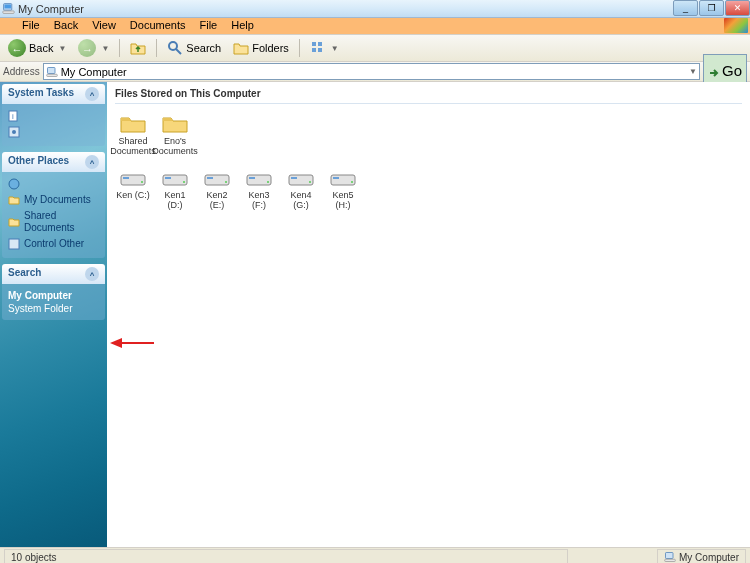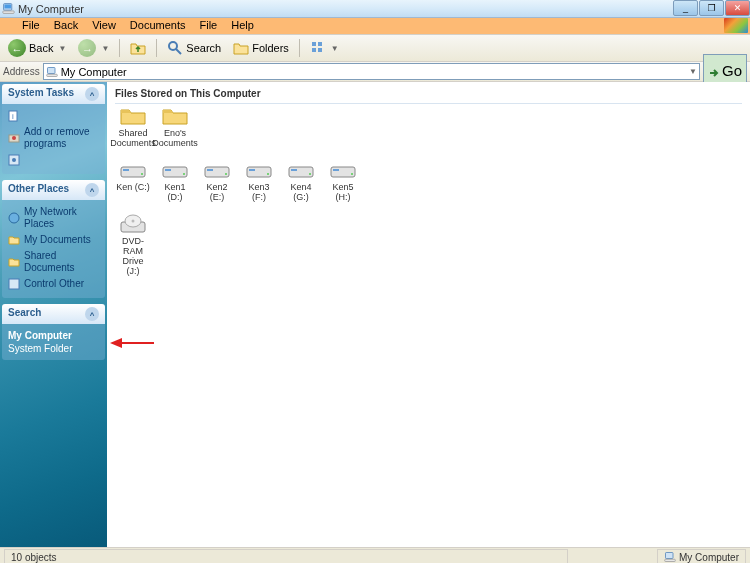--- a/index.html
+++ b/index.html
@@ -32,21 +32,21 @@
 .phead{background:linear-gradient(to bottom,#ffffff 0%,#d6e7f7 100%);color:#2b5e8e;font-weight:bold;font-size:10px;padding:3px 6px;display:flex;justify-content:space-between;align-items:flex-start;border-radius:3px 3px 0 0;margin:2px 2px 0 2px;cursor:pointer}
 .phead .chev{width:14px;height:14px;border-radius:50%;background:#bfd6ec;display:flex;align-items:center;justify-content:center;font-size:8px;color:#2b5e8e}
 .pbody{background:rgba(123,178,212,.45);margin:0 2px 6px 2px;padding:4px 4px 6px 4px;border-radius:0 0 3px 3px}
 .pitem{display:flex;align-items:center;gap:4px;padding:2px 2px;cursor:pointer;color:#0b3b6e;font-size:10px;line-height:12px}
 .pbody.details{color:#fff}
 .pbody.details .dtitle{font-weight:bold;padding:2px}
 .pbody.details .dsub{padding:0 2px}
 .pico{width:12px;height:12px;flex:0 0 12px;display:flex;align-items:center;justify-content:center}
 .main{flex:1;background:#fff;overflow:auto}
 .group{padding:4px 8px 8px 8px}
-.gtitle{font-size:10px;font-weight:bold;color:#333;padding:2px 0 4px 0;border-bottom:1px solid #d8e4f0;margin-bottom:2px}
+.gtitle{font-size:10px;font-weight:bold;color:#333;padding:2px 0 4px 0;border-bottom:1px solid #d8e4f0;margin-bottom:10px}
 .icons{display:flex;flex-wrap:wrap;gap:6px}
 .fitem{width:36px;display:flex;flex-direction:column;align-items:center;text-align:center;cursor:pointer;font-size:9px;color:#333;line-height:10px}
 .fitem .fic{width:28px;height:20px;margin-bottom:2px;display:flex;align-items:center;justify-content:center}
 .statusbar{height:18px;background:#ece9d8;border-top:1px solid #d4d0c8;display:flex;align-items:center;font-size:10px;color:#333;padding:0 4px}
 .statusbar .sseg{border:1px solid #d4d0c8;height:14px;padding:0 6px;display:flex;align-items:center;gap:3px}
 .statusbar .sseg.obj{flex:0 0 550px;border-right:1px solid #d4d0c8}
 .statusbar .sseg.loc{margin-left:auto}
 .arrow-annot{position:absolute;left:110px;top:335px;pointer-events:none}
 svg{display:block}
 </style>
@@ -165,50 +165,40 @@
           <span class="pico">
               <svg width="12" height="12">
                 <rect x="1" y="1" width="8" height="10" fill="#fff" stroke="#4a7db5"></rect>
                 <text x="5" y="9" font-size="8" text-anchor="middle" fill="#4a7db5">i</text>
               </svg>
             </span>
         </div>
         <div class="pitem">
           <span class="pico">
               <svg width="12" height="12">
-                <rect x="1" y="3" width="10" height="7" fill="#e0d8c8" stroke="#998"></rect>
-                <circle cx="6" cy="6" r="2" fill="#c44"></circle>
-              </svg>
-            </span>
-          <span>Add or remove programs</span>
-        </div>
-        <div class="pitem">
-          <span class="pico">
-              <svg width="12" height="12">
                 <rect x="1" y="1" width="10" height="10" fill="#d8e8f5" stroke="#4a7db5"></rect>
                 <circle cx="6" cy="6" r="2" fill="#4a7db5"></circle>
               </svg>
             </span>
         </div>
       </div>
     </div>
 
     <div class="panel">
       <div class="phead">
         <span>Other Places</span>
         <span class="chev">˄</span>
       </div>
       <div class="pbody">
         <div class="pitem">
           <span class="pico">
               <svg width="12" height="12">
                 <circle cx="6" cy="6" r="5" fill="#6ab0e0" stroke="#2a6aa0"></circle>
               </svg>
             </span>
-          <span>My Network Places</span>
         </div>
         <div class="pitem">
           <span class="pico">
               <svg width="12" height="12">
                 <path d="M1 3h4l1 1h5v6H1z" fill="#fbe29a" stroke="#c9a227"></path>
               </svg>
             </span>
           <span>My Documents</span>
         </div>
         <div class="pitem">
@@ -327,30 +317,20 @@
                 <circle cx="22" cy="13" r="1" fill="#5c5"></circle>
               </svg>
             </span>
             <span>Ken5 (H:)</span>
           </div>
       </div>
     </div>
 
     <div class="group">
       <div class="icons">
-        <div class="fitem">
-            <span class="fic">
-              <svg width="26" height="20" viewBox="0 0 26 20">
-                <rect x="1" y="8" width="24" height="10" rx="2" fill="#e3e3e3" stroke="#888"></rect>
-                <ellipse cx="13" cy="7" rx="8" ry="6" fill="#f0f0f0" stroke="#aaa"></ellipse>
-                <circle cx="13" cy="7" r="1.5" fill="#bbb"></circle>
-              </svg>
-            </span>
-            <span>DVD-RAM Drive (J:)</span>
-          </div>
       </div>
     </div>
   </div>
 </div>
 
 <div class="arrow-annot">
   <svg width="44" height="16" viewBox="0 0 44 16">
       <line x1="44" y1="8" x2="8" y2="8" stroke="#e02020" stroke-width="2"></line>
       <polygon points="0,8 12,3 12,13" fill="#e02020"></polygon>
     </svg>

